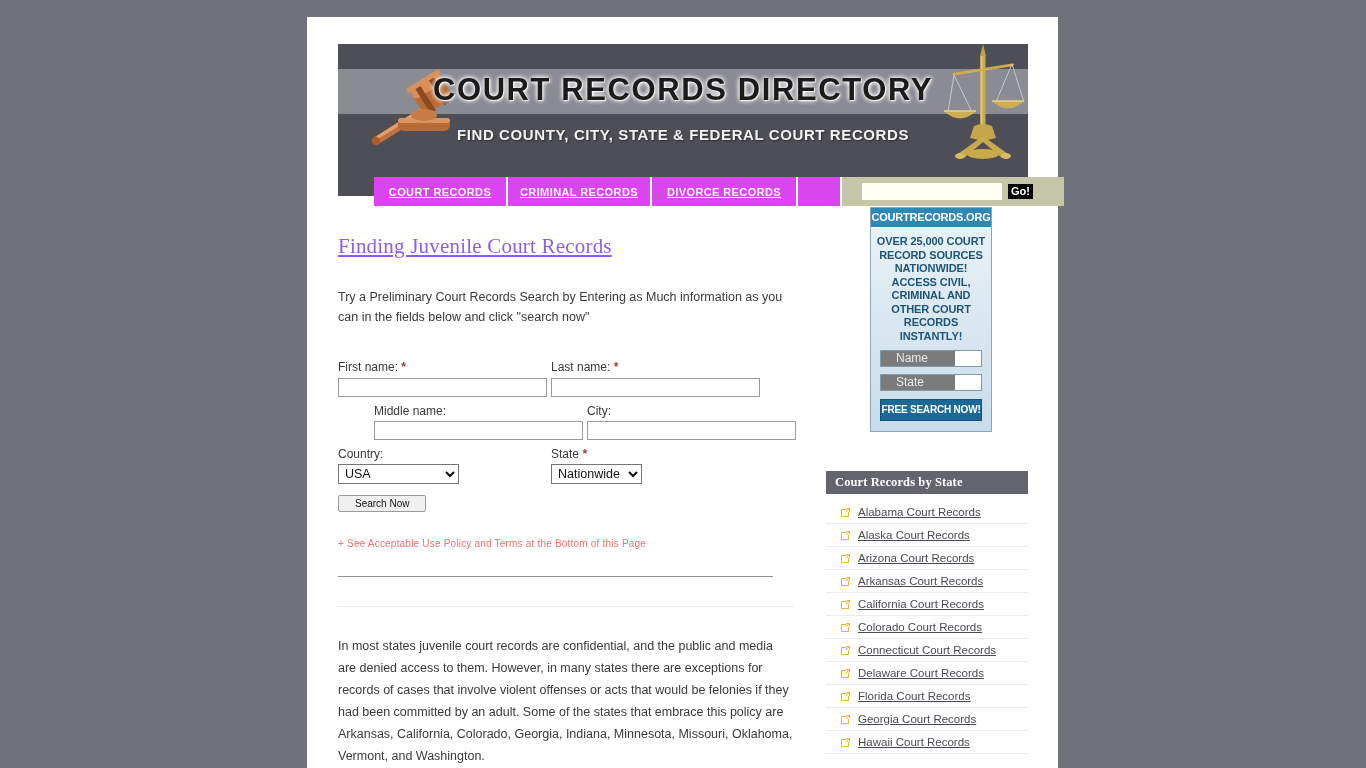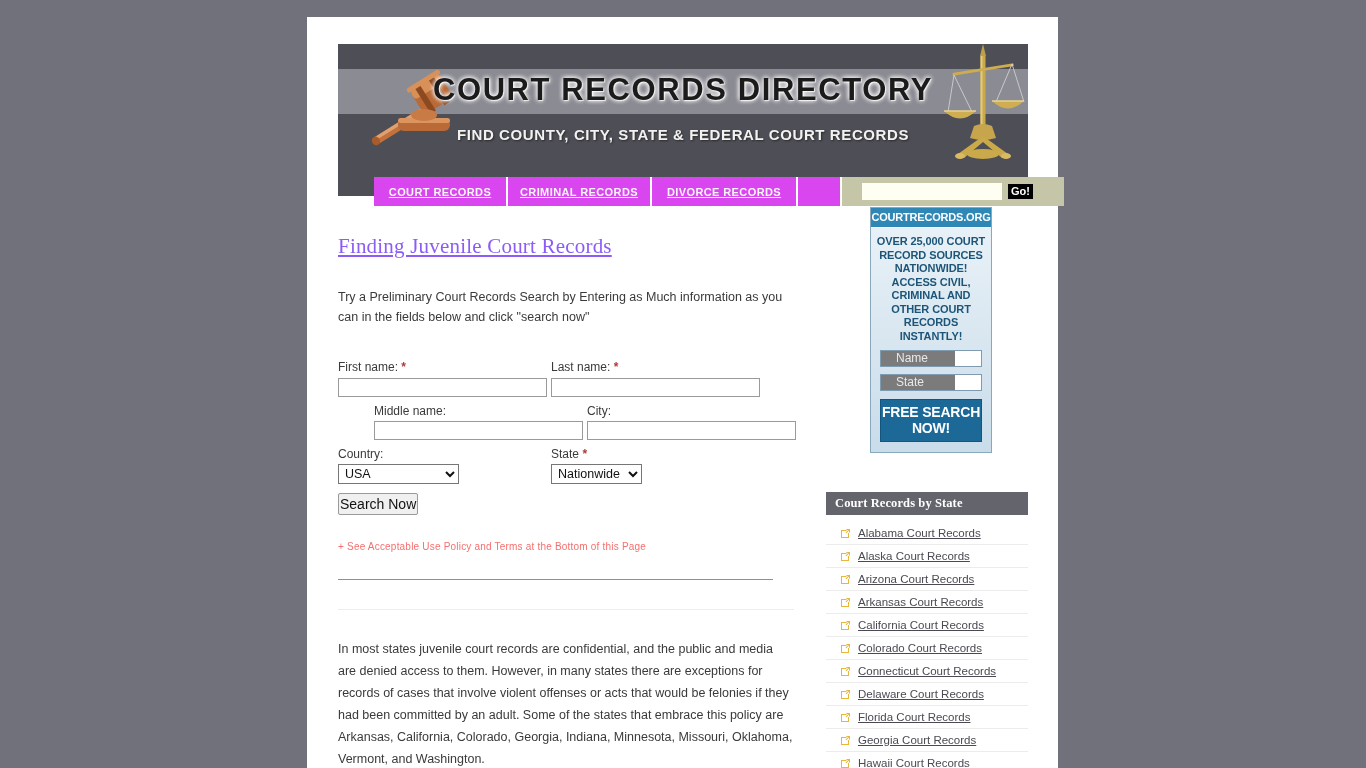--- a/index.html
+++ b/index.html
@@ -171,25 +171,25 @@
     color: #111;
     padding: 0 2px;
   }
   #country-select { width: 121px; }
   #state-select { width: 91px; }
   .frow4 { margin-top: 9px; display: flex; }
   .reqnote { font-size: 11.5px; color: #3a3a3a; width: 212px; padding-top: 3px; }
   .reqnote .req { color: #b03a3a; }
   .searchnow {
     font-family: "Liberation Sans", sans-serif;
-    font-size: 14px;
+    font-size: 10px;
     color: #111;
     background: #f0f0f0;
     border: 1px solid #9a9a9a;
-    padding: 2px 1px;
+    padding: 2px 16px;
     cursor: pointer;
     border-radius: 2px;
   }
   .policy {
     margin-top: 26px;
     font-size: 10px;
     color: #f4706f;
     letter-spacing: .2px;
   }
   .hr-dark {
@@ -256,21 +256,21 @@
     background: #7b7b7b;
     color: #e8e8e8;
     font-size: 12px;
     line-height: 15px;
     padding-left: 15px;
   }
   .ad-cta {
     margin: 8px 5px 2px 5px;
     background: #1c6998;
     color: #ffffff;
-    font-size: 14px;
+    font-size: 10px;
     font-weight: bold;
     text-align: center;
     padding: 4px 0 5px 0;
     letter-spacing: -.2px;
     cursor: pointer;
     border: 1px solid #12567f;
   }
 
   .states { margin-top: 39px; }
   .states-head {

